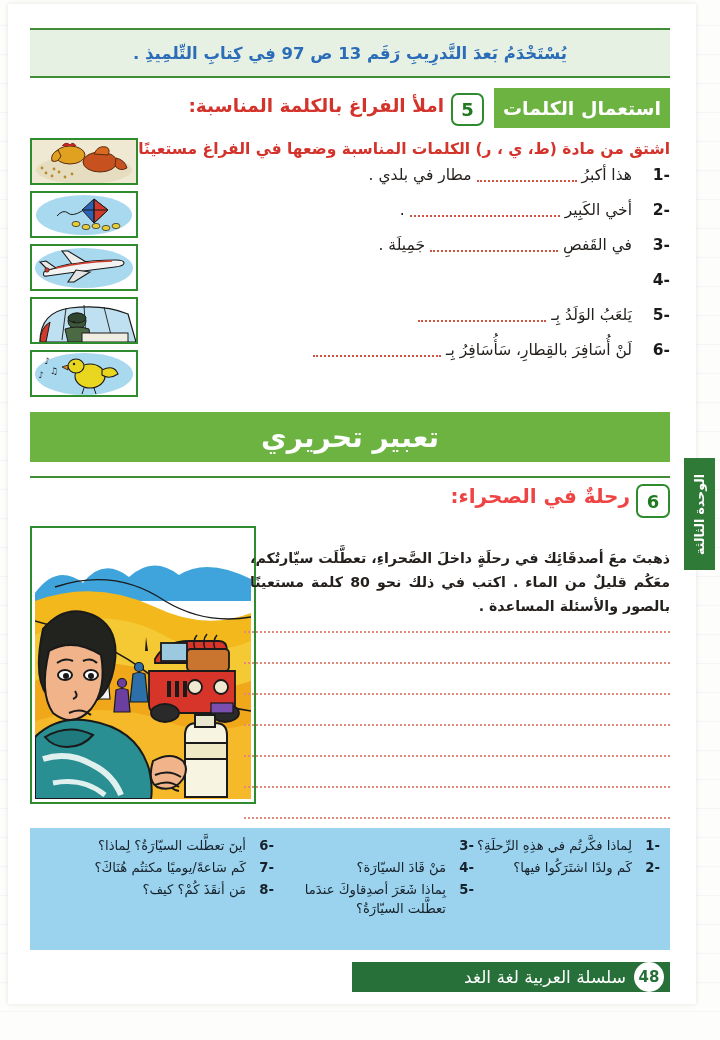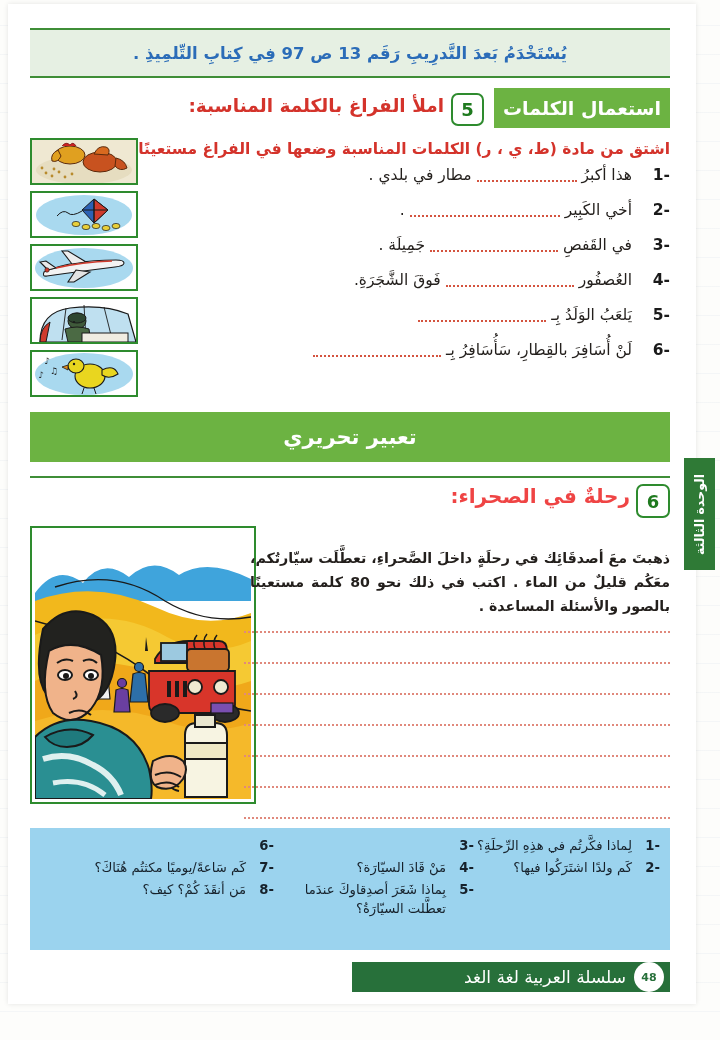--- a/index.html
+++ b/index.html
@@ -116,21 +116,21 @@
   
   .p1{background:#e9e2cd;}
 
   
   .tahrir{
     position:absolute;left:30px;top:412px;width:640px;height:50px;
     background:#6cb342;
     display:flex;align-items:center;
   }
   .tahrir .t{
-    color:#ffffff;font-size:21px;font-weight:bold;
+    color:#ffffff;font-size:28px;font-weight:bold;
     margin-right:0;width:100%;text-align:right;
     padding-right:0;
   }
   .tahrir-inner{width:100%;text-align:center;}
 
   
   .sec6{
     position:absolute;left:30px;top:476px;width:640px;height:40px;
     border-top:2.5px solid #3f8e37;
   }
@@ -202,21 +202,21 @@
 
   
   .footer{
     position:absolute;left:352px;top:962px;width:318px;height:30px;
     background:#27703a;
     display:flex;align-items:center;
   }
   .footer .pg{
     width:30px;height:30px;border-radius:50%;
     background:#ffffff;color:#27703a;
-    font-size:11px;font-weight:bold;
+    font-size:15px;font-weight:bold;
     display:flex;align-items:center;justify-content:center;
     margin-right:6px;margin-left:8px;
     direction:ltr;
   }
   .footer .ftxt{
     color:#ffffff;font-size:17px;letter-spacing:1px;font-weight:normal;
   }
 
   
   .unit-tab{
@@ -367,21 +367,20 @@
       <div class="q-row">
         <span class="q-num">2-</span>
         <span class="q-body"><span>أخي الكَبِير</span><span class="blank b-lg"></span><span>.</span></span>
       </div>
       <div class="q-row">
         <span class="q-num">3-</span>
         <span class="q-body"><span>في القَفصِ</span><span class="blank b-md"></span><span>جَمِيلَة .</span></span>
       </div>
       <div class="q-row">
         <span class="q-num">4-</span>
-        <span class="q-body"><span>العُصفُور</span><span class="blank b-md"></span><span>فَوقَ الشَّجَرَةِ.</span></span>
       </div>
       <div class="q-row">
         <span class="q-num">5-</span>
         <span class="q-body"><span>يَلعَبُ الوَلَدُ بِـ</span><span class="blank b-md"></span><span></span></span>
       </div>
       <div class="q-row">
         <span class="q-num">6-</span>
         <span class="q-body"><span>لَنْ أُسَافِرَ بالقِطارِ، سَأُسَافِرُ بِـ</span><span class="blank b-md"></span><span></span></span>
       </div>
     </div>
@@ -528,20 +527,21 @@
       </div>
       <div class="qitem">
         <span class="n">5-</span>
         <span class="x">بِماذا شَعَرَ أصدِقاوكَ عندَما تعطَّلت السيّارَةُ؟</span>
       </div>
     </div>
 
     <div class="qcol qc3">
       <div class="qitem">
         <span class="n">6-</span>
+        <span class="x">أينَ تعطَّلت السيّارَةُ؟ لِماذا؟</span>
       </div>
       <div class="qitem">
         <span class="n">7-</span>
         <span class="x">كَم سَاعةً/يوميًا مكثتُم هُنَاكَ؟</span>
       </div>
       <div class="qitem">
         <span class="n">8-</span>
         <span class="x">مَن أنقَذَ كُمْ؟ كيف؟</span>
       </div>
     </div>

